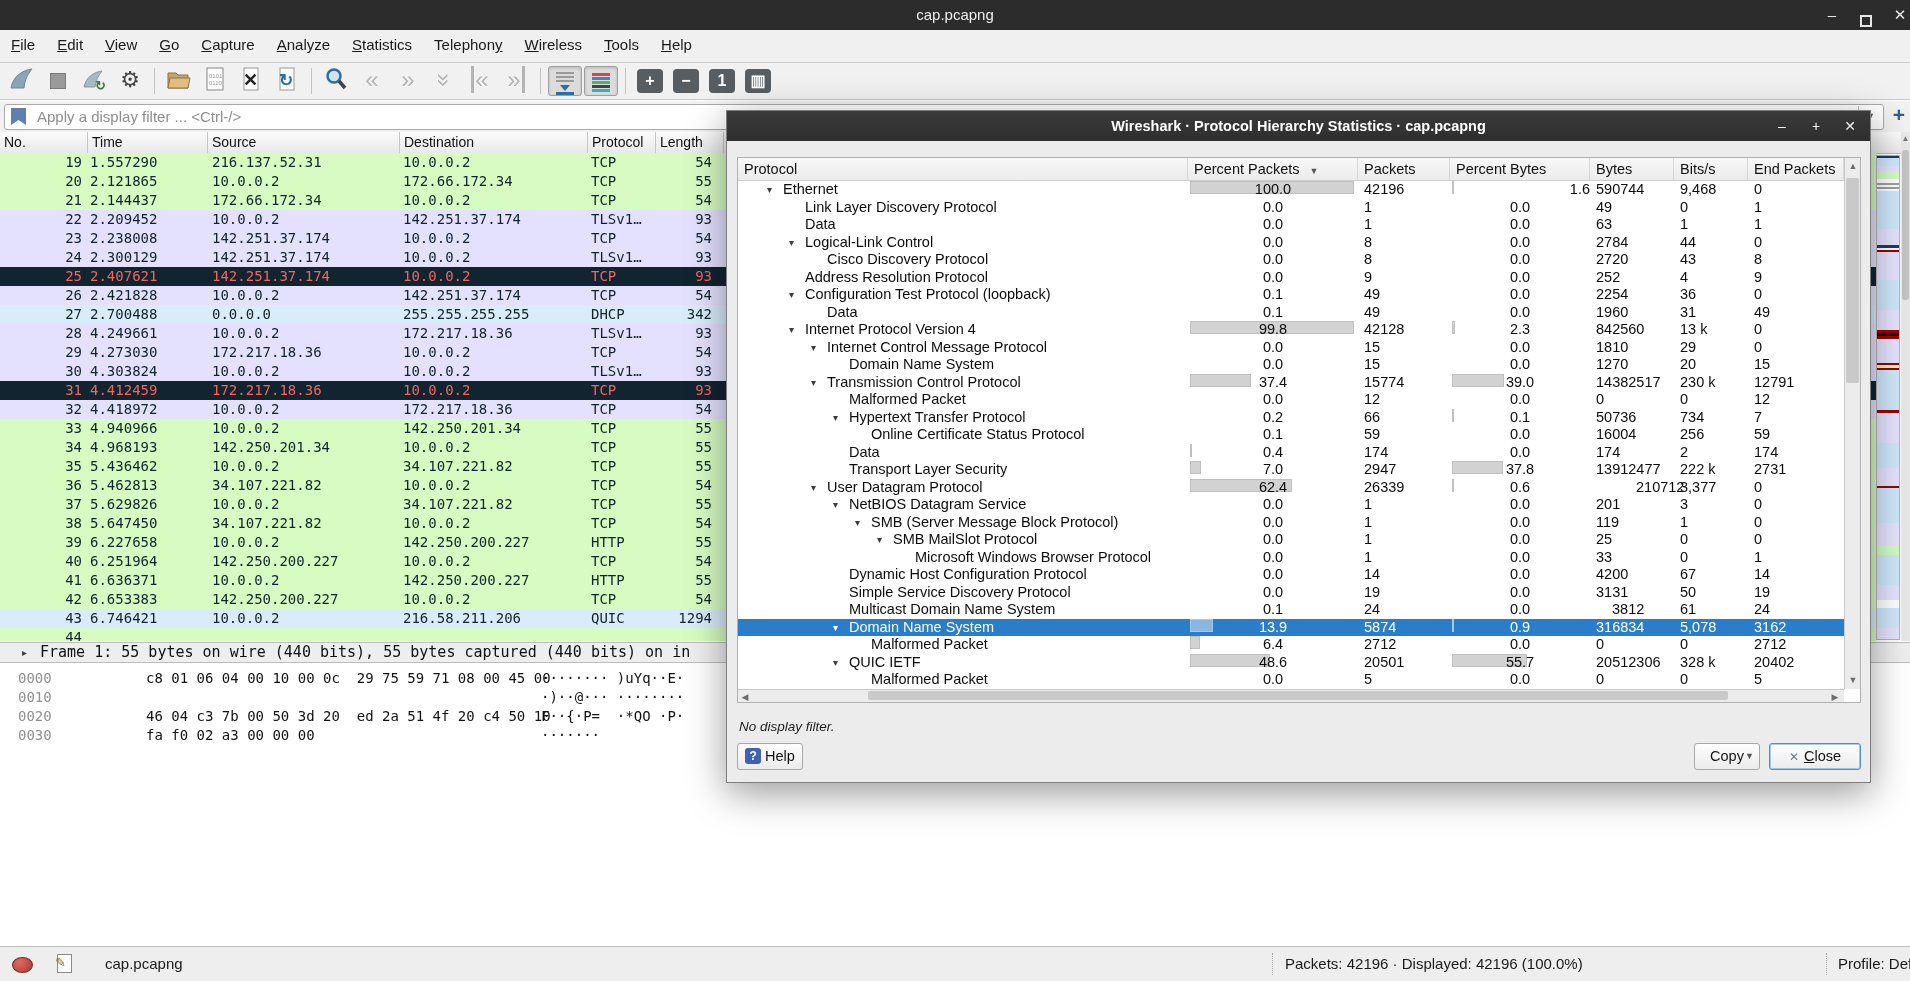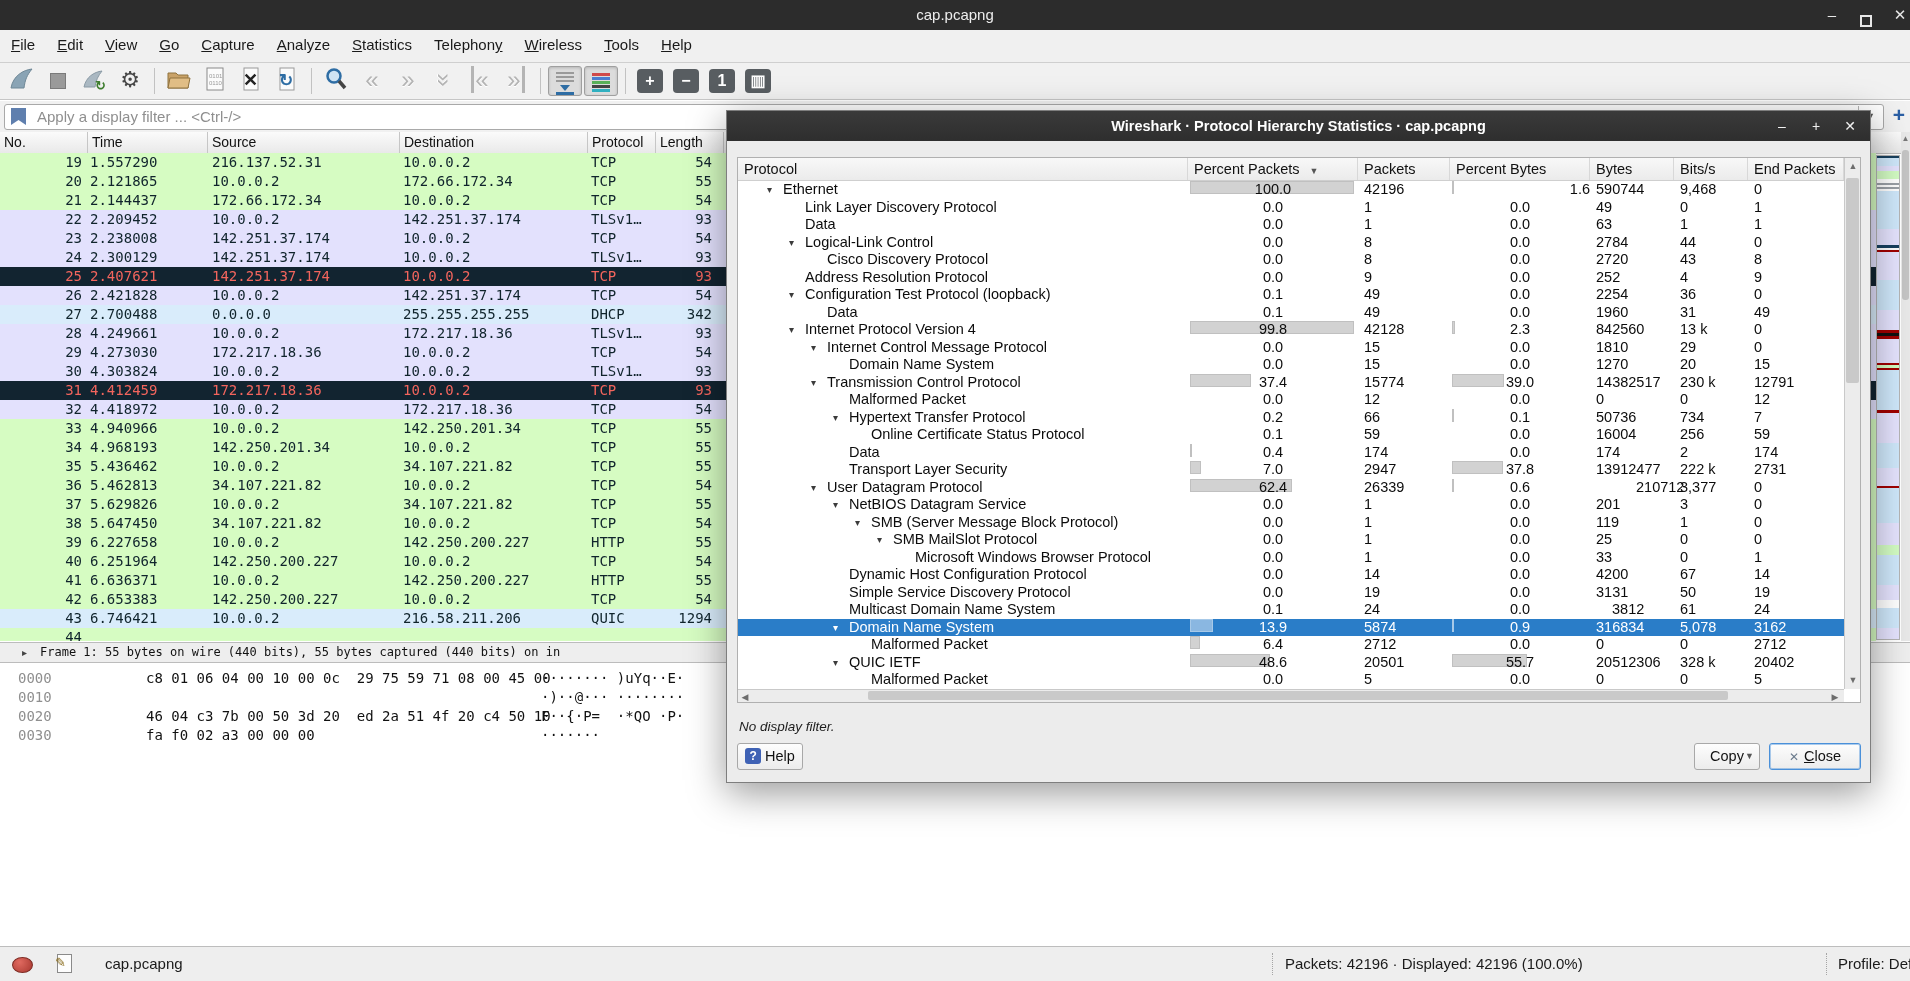--- a/index.html
+++ b/index.html
@@ -35,21 +35,21 @@
   #plist-gutter{left:29px;top:0;width:1px;height:488px;background:repeating-linear-gradient(to bottom,#9f9f9f 0 3px,transparent 3px 6px)}
   .prow{left:0;width:1876px;height:19px;font-family:"DejaVu Sans Mono",monospace;font-size:14px;line-height:19px;color:#10242c}
   .prow span{position:absolute;top:0;white-space:pre}
   .c-green{background:#d6fcc2}.c-tcp{background:#e3e1fd}.c-udp{background:#d9ecfb}
   .c-bad{background:#122430;color:#f3655d}
   .pc-no{left:0;width:82px;text-align:right}.pc-time{left:90px}.pc-src{left:212px}
   .pc-dst{left:403px}.pc-proto{left:591px;width:60px;overflow:hidden}.pc-len{left:648px;width:64px;text-align:right}
   
   #details-pane{left:0;top:642px;width:1910px;height:19px;background:#eeeeee;border-top:1px solid #bcbcbc;border-bottom:1px solid #bcbcbc}
   #details-arrow{left:22px;top:1px;font-size:10px;color:#444;line-height:17px}
-  #details-text{left:40px;top:0;font-family:"DejaVu Sans Mono",monospace;font-size:12px;line-height:19px;color:#111;white-space:pre}
+  #details-text{left:40px;top:0;font-family:"DejaVu Sans Mono",monospace;font-size:15px;line-height:19px;color:#111;white-space:pre}
   #hex-pane{left:0;top:663px;width:1910px;height:282px;background:#fff}
   .hexline span{position:absolute;font-family:"DejaVu Sans Mono",monospace;font-size:14px;line-height:19px;white-space:pre;color:#111}
   .hx-off{left:18px;color:#8f8f8f !important}.hx-hex{left:146px}.hx-asc{left:541px}
   
   #statusbar{left:0;top:946px;width:1910px;height:35px;background:#eeeeee;border-top:1px solid #bdbdbd;font-size:15px;color:#1a1a1a}
   #expert-dot{left:12px;top:10px;width:19px;height:14px;border-radius:50%;background:radial-gradient(circle at 35% 30%,#e06a60,#a83830);border:1px solid #7e2a22}
   #anno-icon{left:57px;top:7px;width:13px;height:17px;background:#fdfdfd;border:1px solid #8a8a8a}
   #anno-pencil{left:55px;top:8px;font-size:13px;color:#8a6d1f}
   .sb-sep{top:6px;width:1px;height:22px;border-left:1px dotted #a5a5a5}
   

